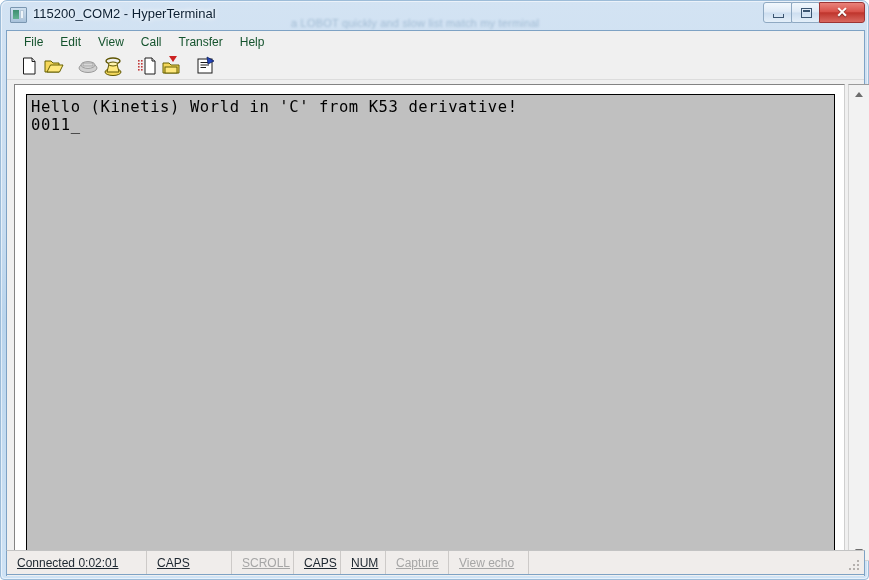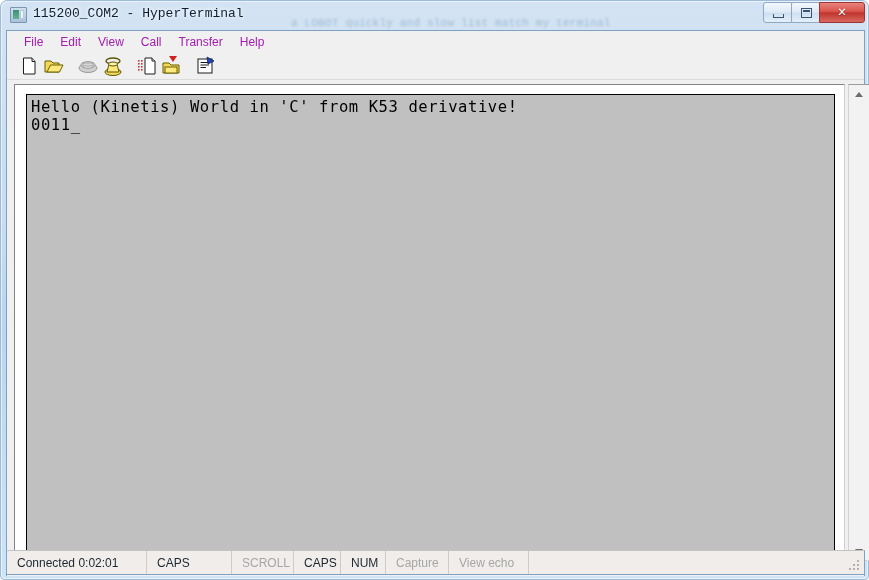--- a/index.html
+++ b/index.html
@@ -35,21 +35,20 @@
     pointer-events: none;
   }
 
   
   .titlebar {
     position: absolute;
     left: 0; top: 0;
     width: 100%;
     height: 29px;
     box-sizing: border-box;
-    font-family: Liberation Mono, monospace;
   }
   .title-ghost {
     position: absolute;
     left: 290px;
     top: 16px;
     font-size: 11px;
     color: rgba(120,155,185,0.55);
     filter: blur(1.1px);
     white-space: nowrap;
     letter-spacing: .2px;
@@ -166,21 +165,21 @@
     width: 100%;
     height: 22px;
     background: #f0f0f0;
     display: flex;
     align-items: center;
     padding-left: 9px;
     box-sizing: border-box;
   }
   .menu-item {
     font-size: 12px;
-    color: #a21caf;
+    color: #14532d;
     padding: 2px 9px 3px 8px;
     white-space: nowrap;
   }
 
   
   .toolbar {
     position: absolute;
     left: 0; top: 22px;
     width: 100%;
     height: 27px;
@@ -283,20 +282,21 @@
   }
   .st-cell {
     font-size: 12px;
     color: #1d2730;
     display: flex;
     align-items: center;
     padding-left: 10px;
     border-right: 1px solid #cdcac8;
     box-sizing: border-box;
     white-space: nowrap;
+    text-decoration: underline;
   }
   .st-cell.dim { color: #a6a6a6; }
   .st-cell.last { border-right: none; flex: 1; }
   .grip {
     position: absolute;
     right: 3px;
     bottom: 2px;
     width: 12px;
     height: 12px;
   }

